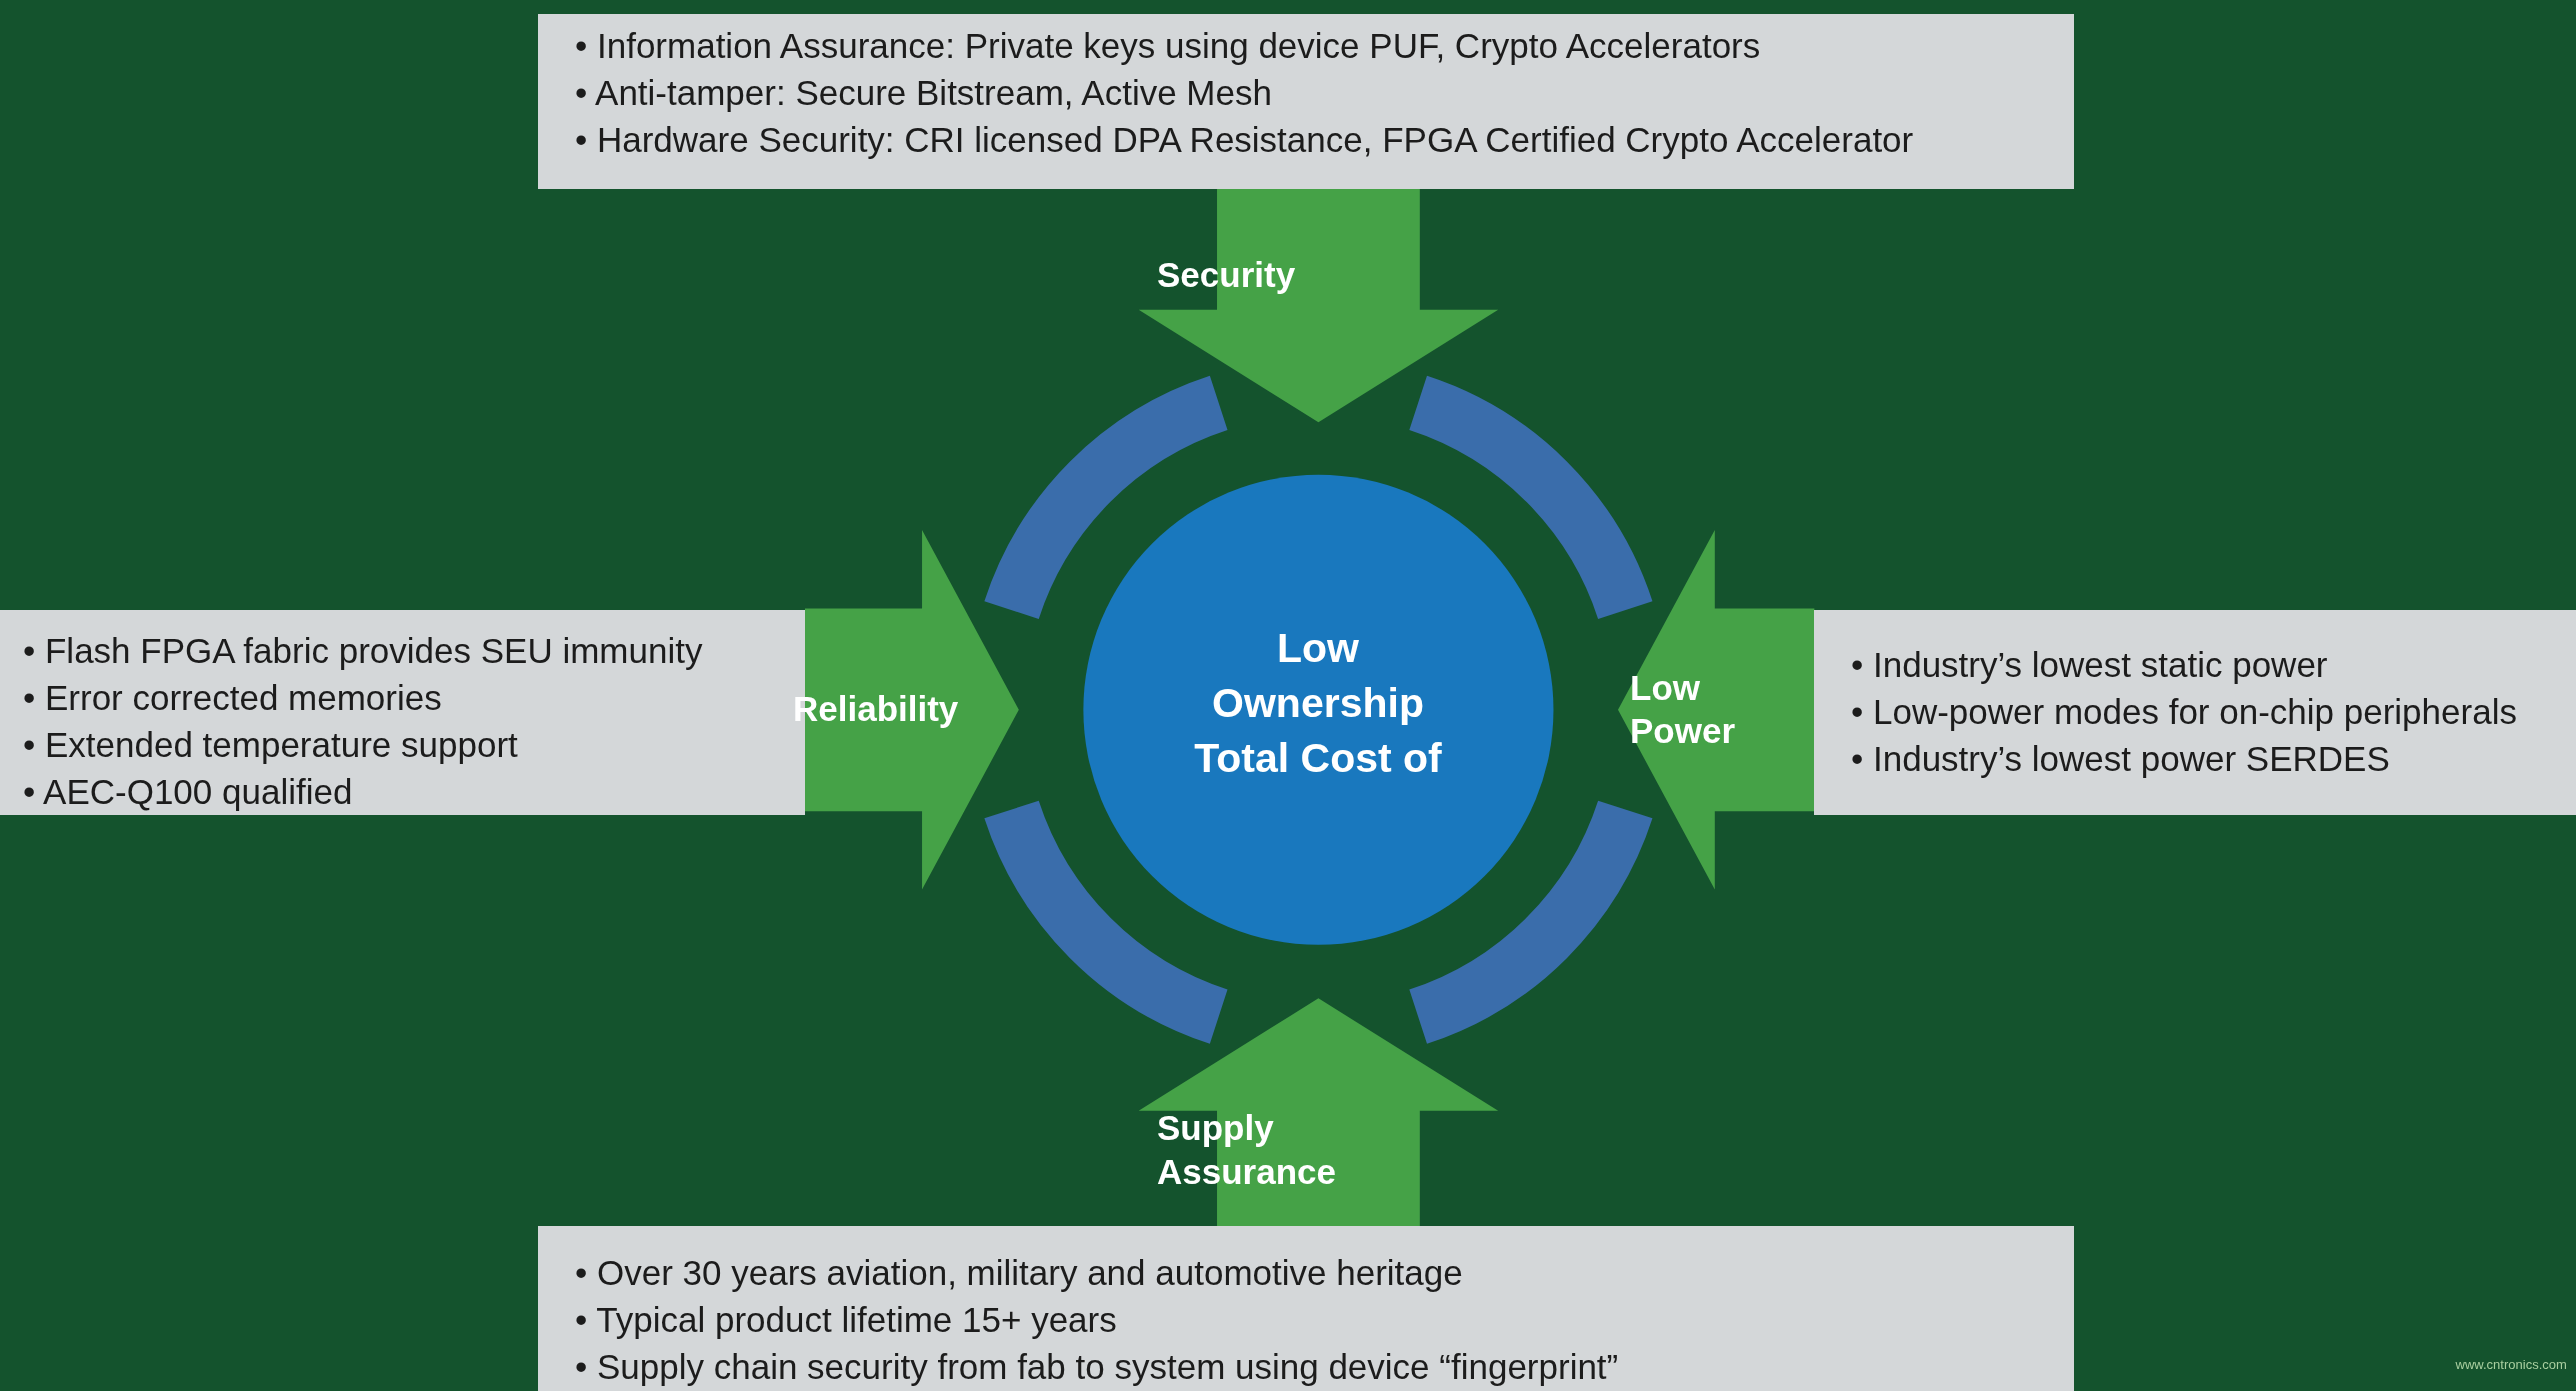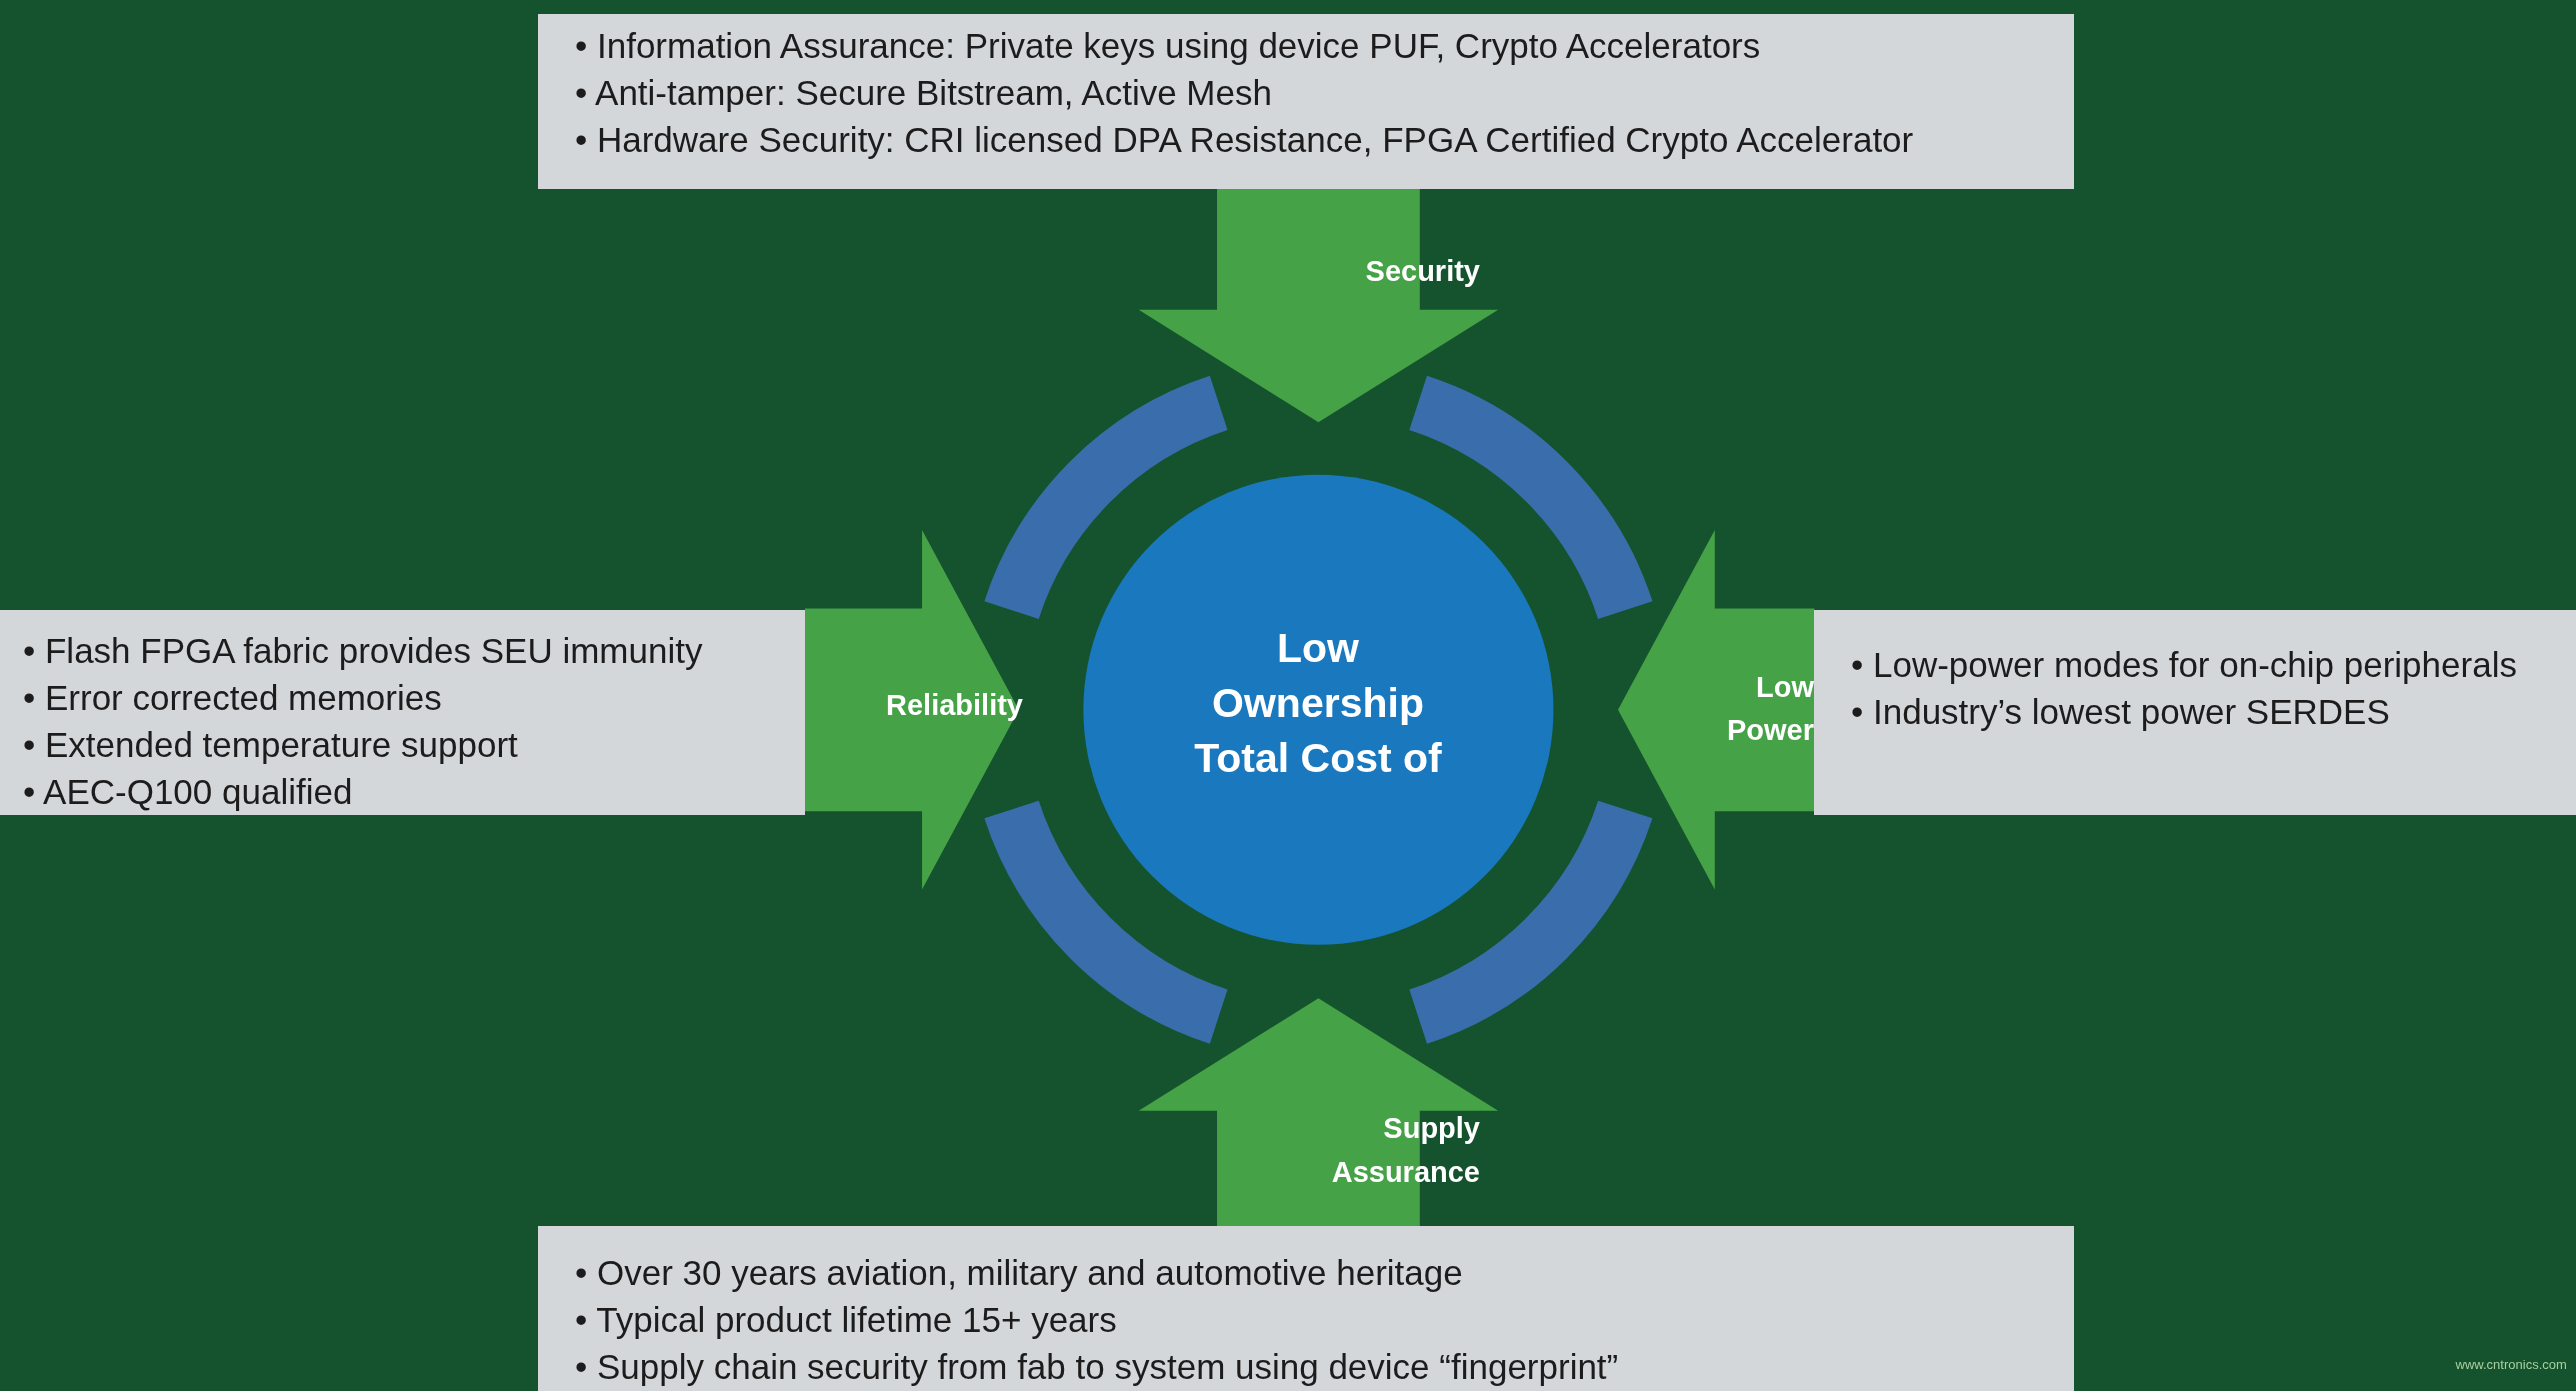--- a/index.html
+++ b/index.html
@@ -21,22 +21,22 @@
   }
   .panel-top{left:538px;top:14px;width:1536px;height:175px;padding:8.3px 0 0 37px;}
   .panel-left{left:0;top:610px;width:805px;height:205px;padding:17px 0 0 23px;}
   .panel-right{left:1814px;top:610px;width:762px;height:205px;padding:31px 0 0 37px;}
   .panel-bottom{left:538px;top:1226px;width:1536px;height:165px;padding:23px 0 14px 37px;}
   .bullet{white-space:nowrap;}
   .arrow-label{
     position:absolute;
     color:#ffffff;
     font-weight:bold;
-    font-size:29px;
-    text-align:right;
+    font-size:35px;
+    text-align:left;
   }
   .label-security{left:1157px;top:255px;width:323px;}
   .label-reliability{left:793px;top:689px;width:230px;}
   .label-low-power{left:1630px;top:666px;width:184px;line-height:43px;}
   .label-supply{left:1157px;top:1106px;width:323px;line-height:44px;}
   .center-text{
     position:absolute;
     left:1083px;top:621px;width:470px;
     text-align:center;
     color:#ffffff;
@@ -78,20 +78,21 @@
   </div>
 
   <div class="panel panel-left">
     <div class="bullet">• Flash FPGA fabric provides SEU immunity</div>
     <div class="bullet">• Error corrected memories</div>
     <div class="bullet">• Extended temperature support</div>
     <div class="bullet">• AEC-Q100 qualified</div>
   </div>
 
   <div class="panel panel-right">
+    <div class="bullet">• Industry’s lowest static power</div>
     <div class="bullet">• Low-power modes for on-chip peripherals</div>
     <div class="bullet">• Industry’s lowest power SERDES</div>
   </div>
 
   <div class="panel panel-bottom">
     <div class="bullet">• Over 30 years aviation, military and automotive heritage</div>
     <div class="bullet">• Typical product lifetime 15+ years</div>
     <div class="bullet">• Supply chain security from fab to system using device “fingerprint”</div>
   </div>
 

